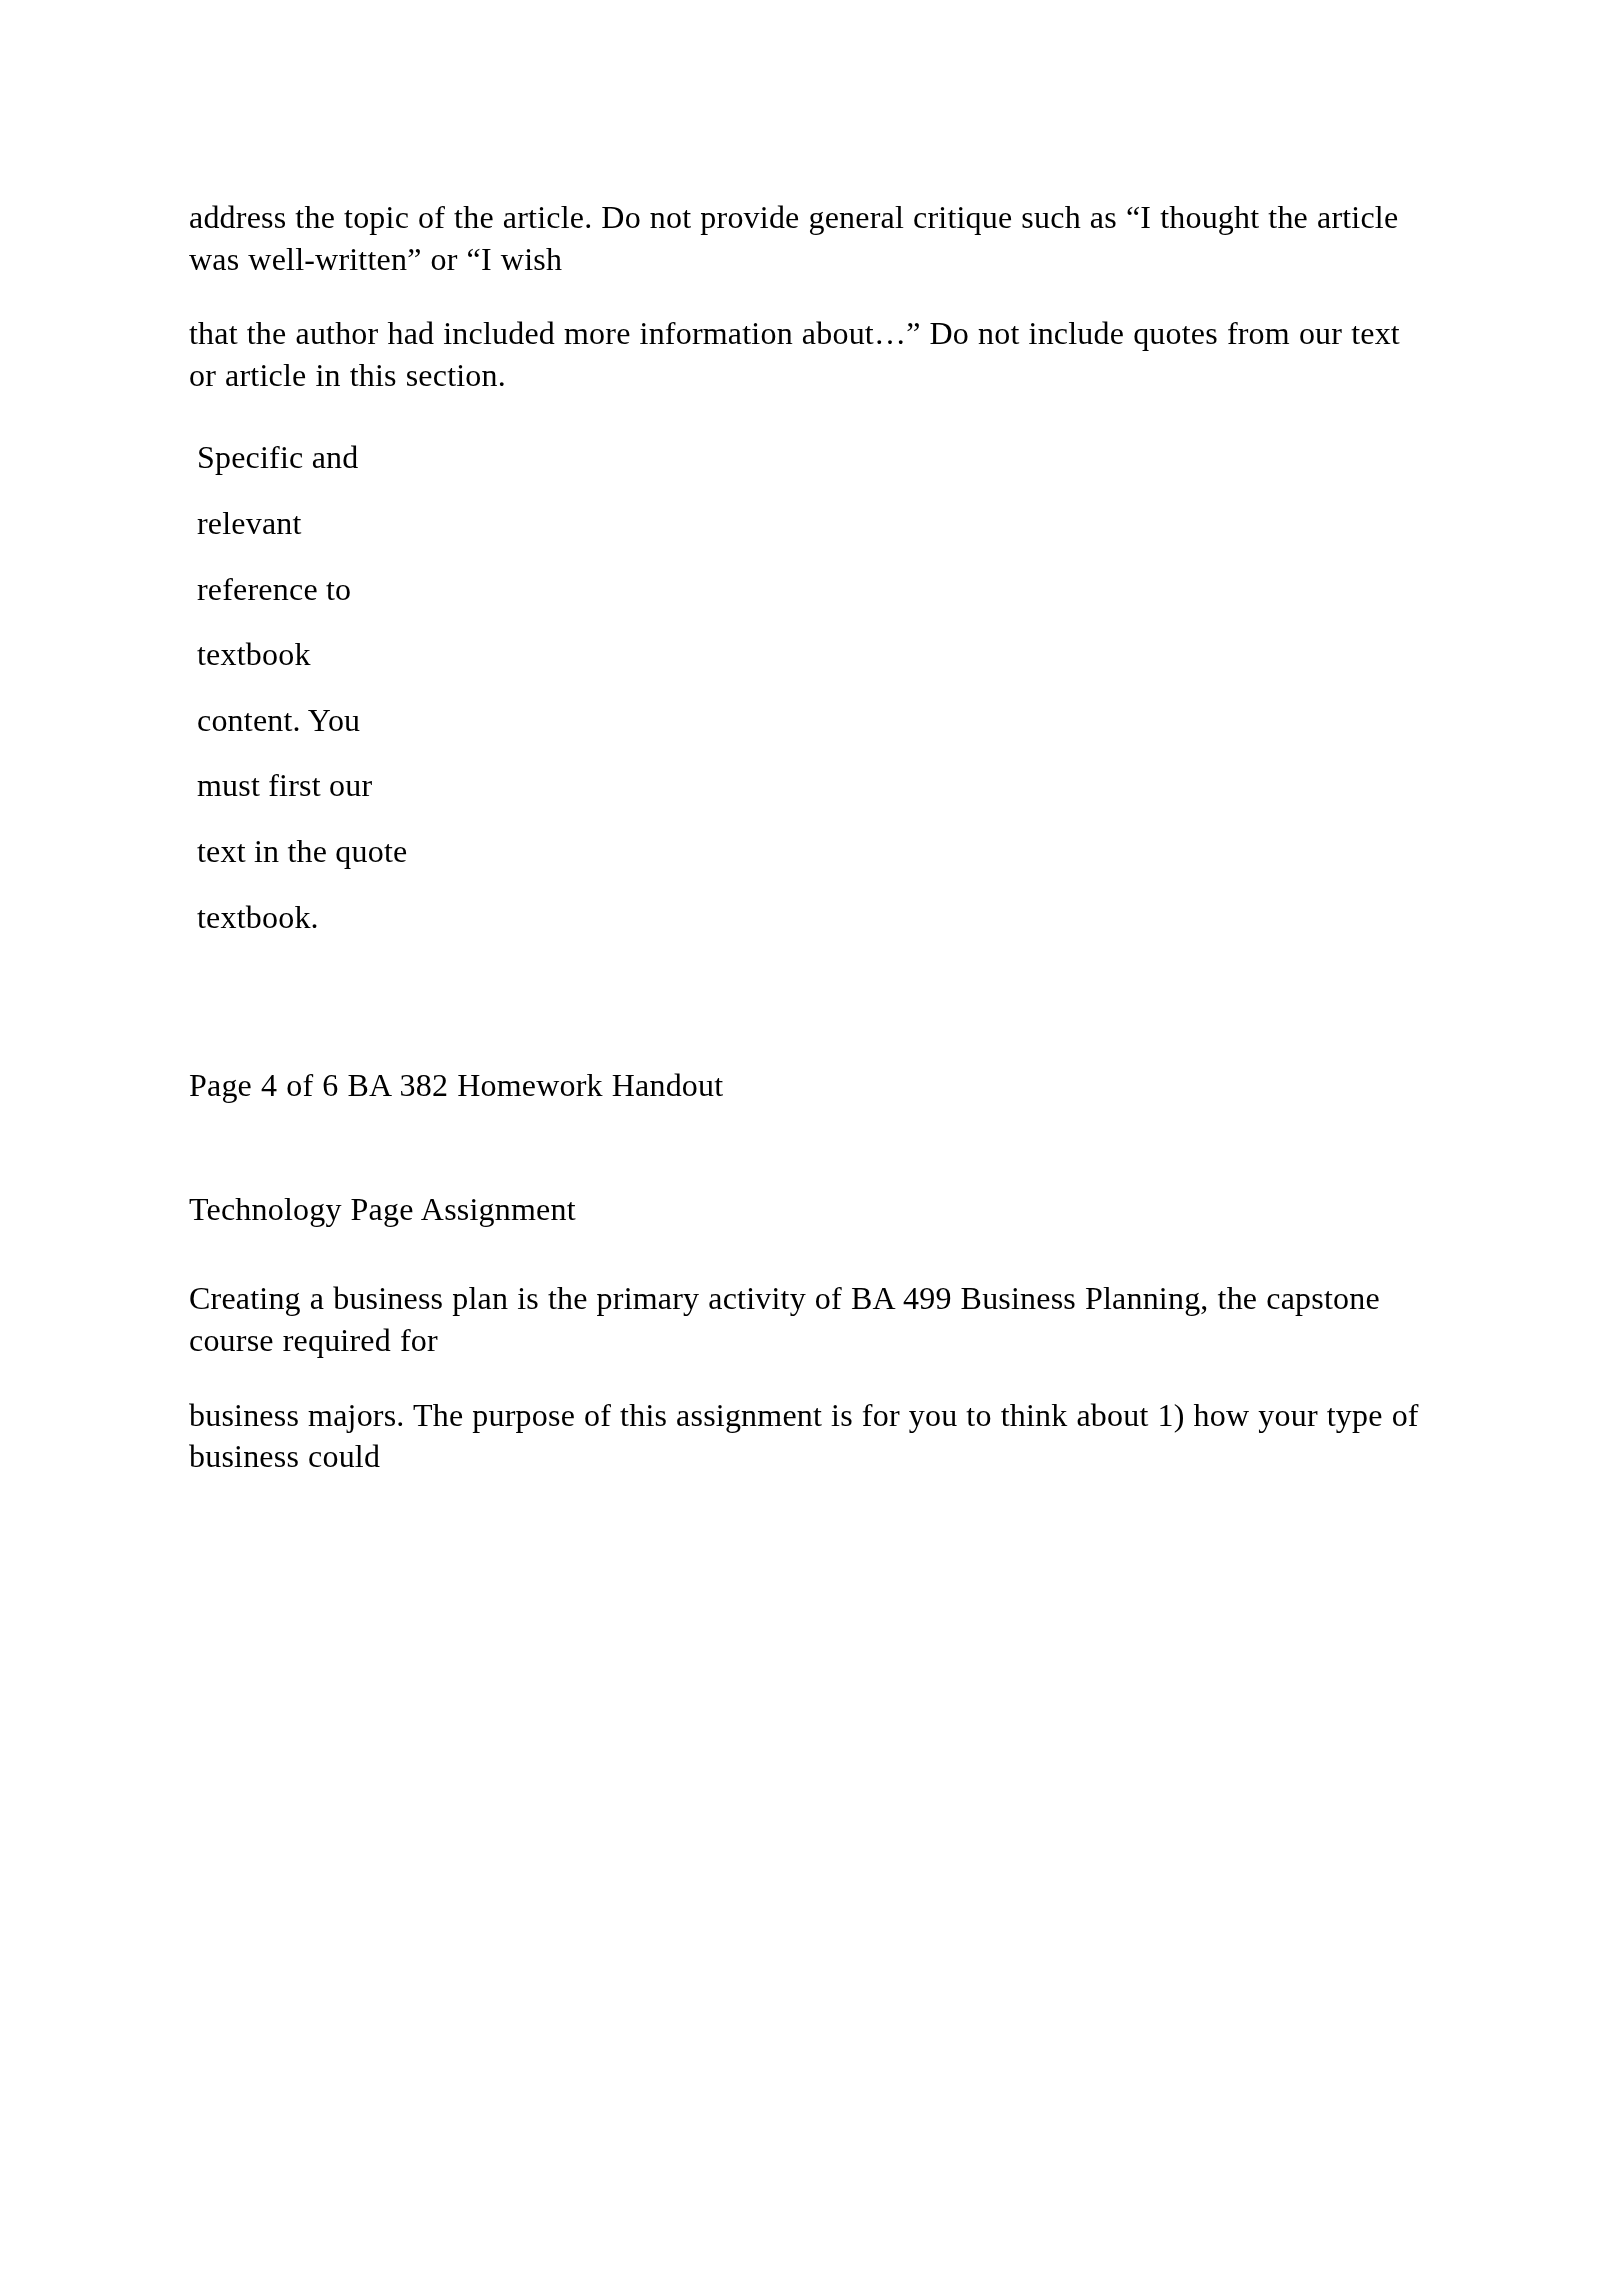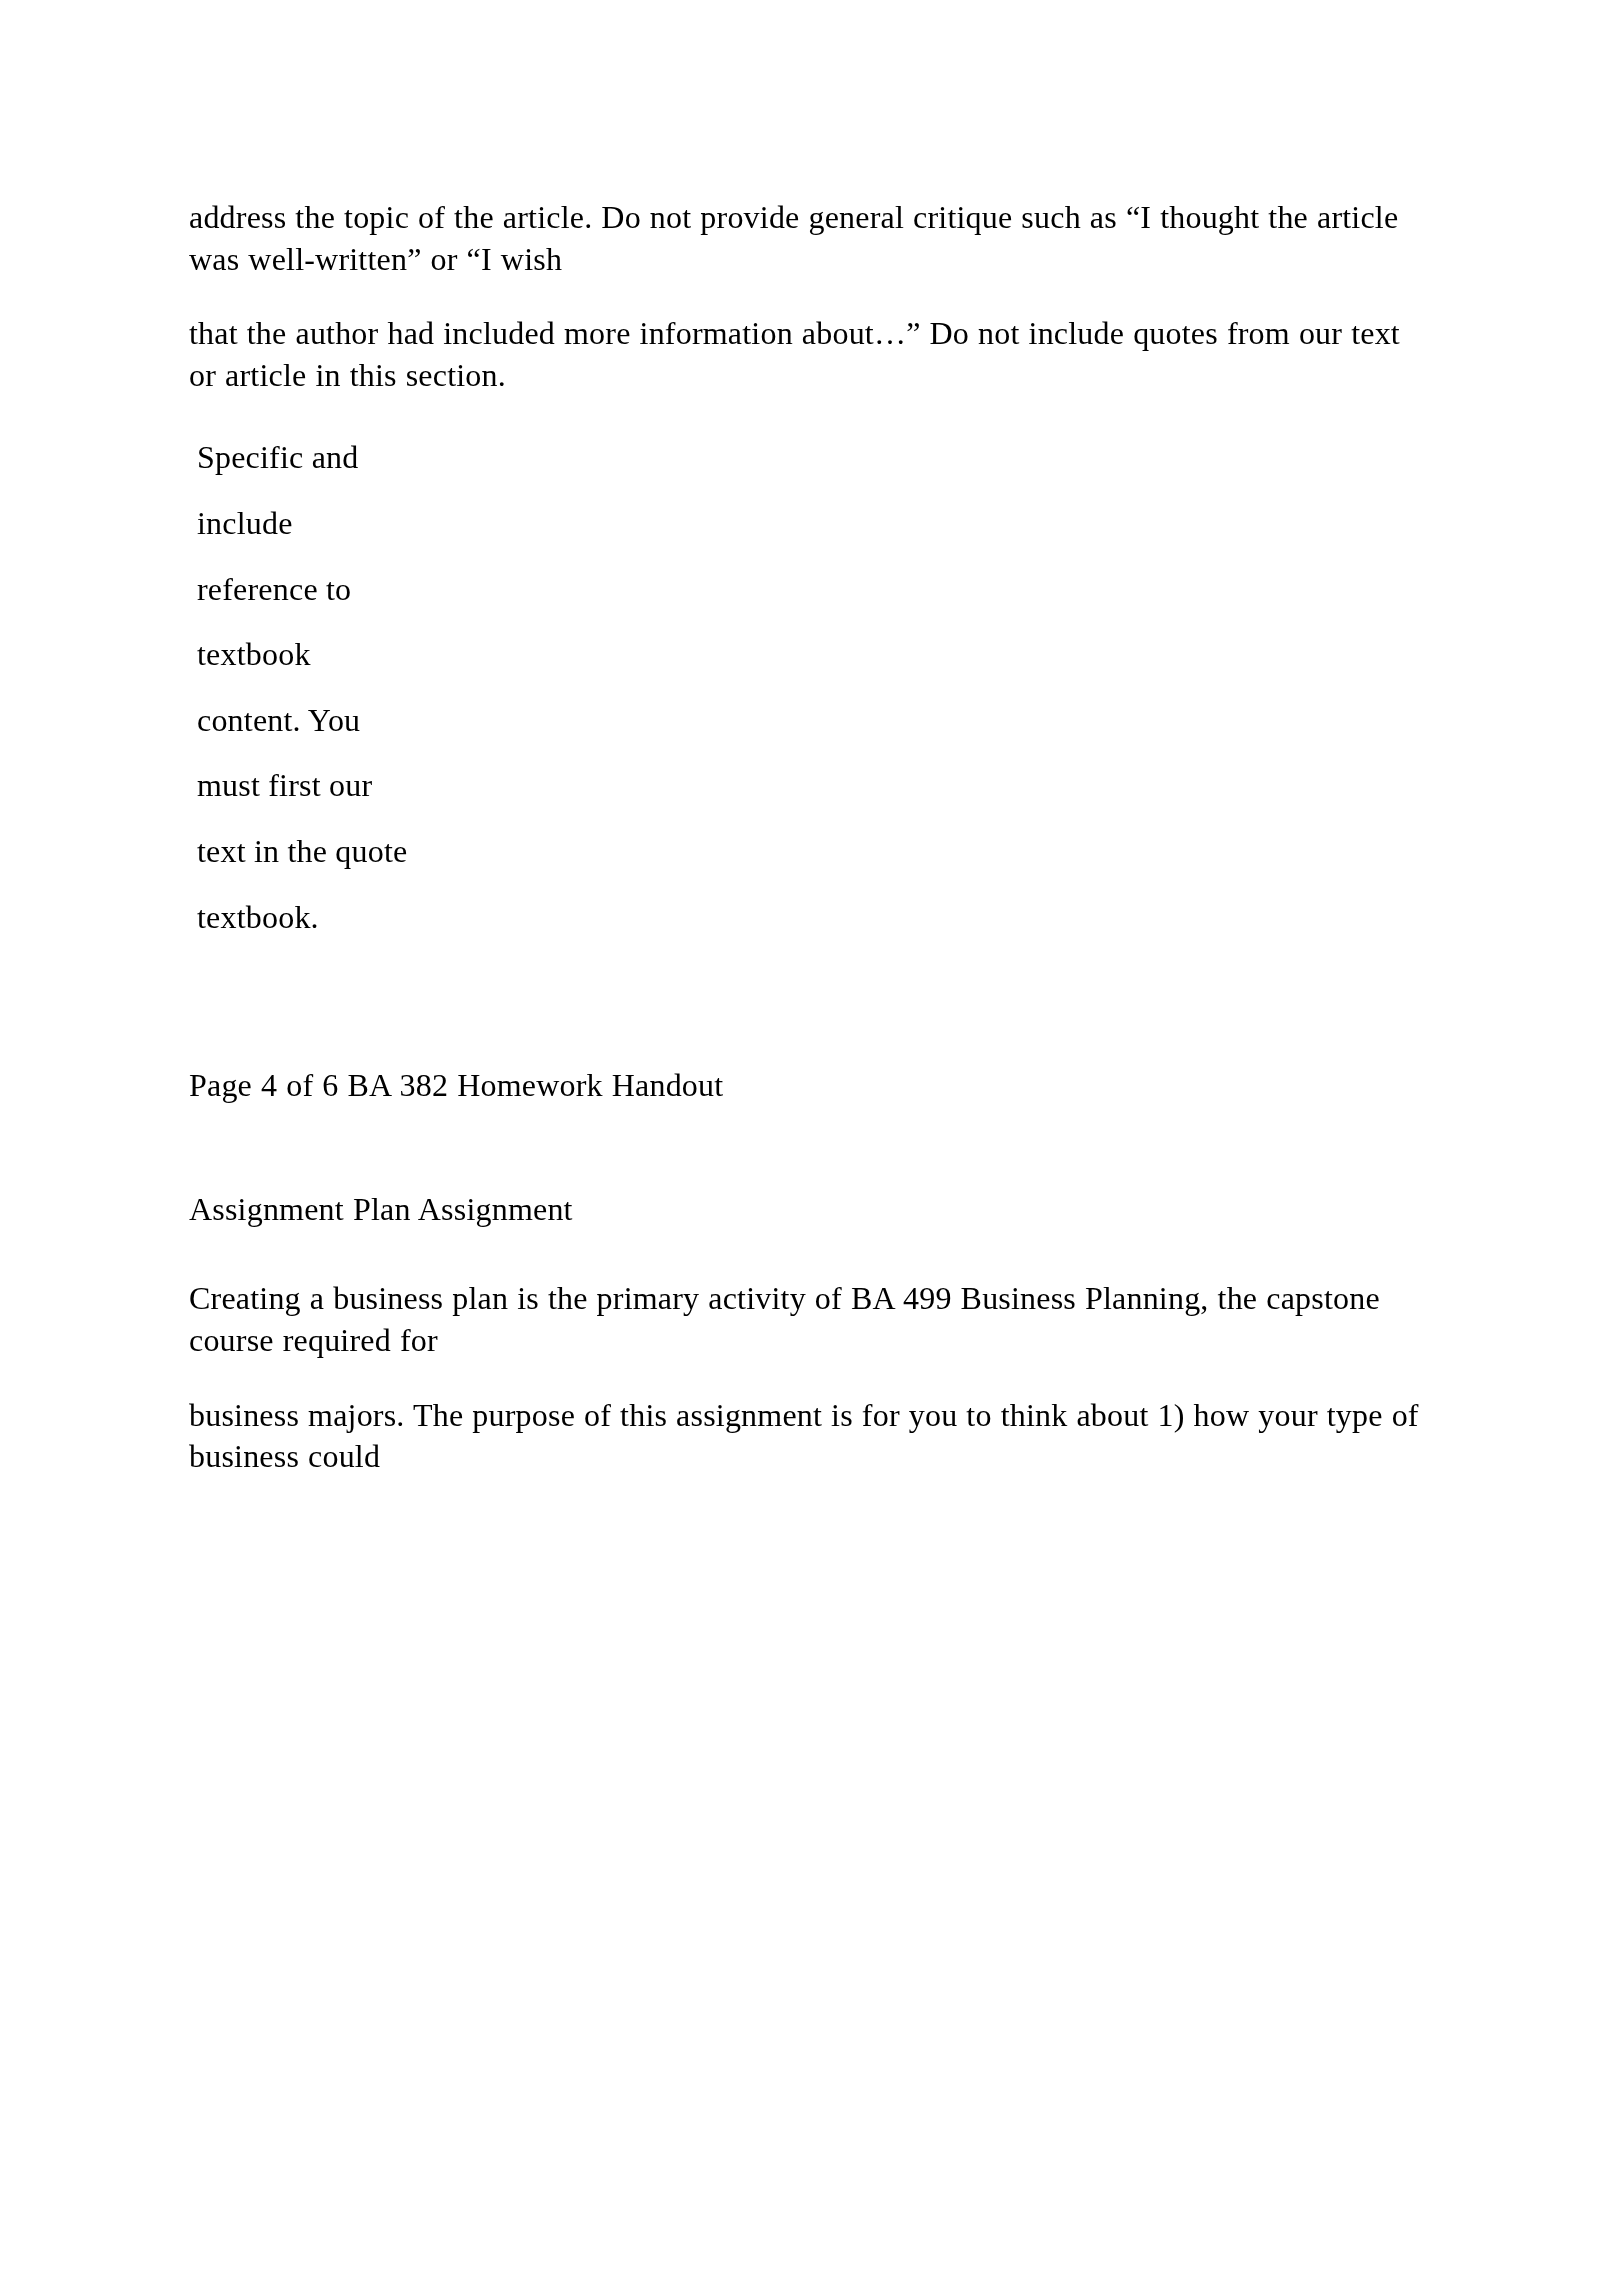--- a/index.html
+++ b/index.html
@@ -59,36 +59,36 @@
     <p class="para">address the topic of the article.  Do not provide general critique such as “I thought the article was well-written” or “I wish</p>
 
     <div class="gap-sm"></div>
 
     <p class="para">that the author had included more information about…” Do not include quotes from our text or article in this section.</p>
 
     <div class="gap-sm"></div>
 
     <div class="narrow">
       <p class="stack-line">Specific and</p>
-      <p class="stack-line">include</p>
+      <p class="stack-line">relevant</p>
       <p class="stack-line">reference to</p>
       <p class="stack-line">textbook</p>
       <p class="stack-line">content. You</p>
       <p class="stack-line">must first our</p>
       <p class="stack-line">text in the quote</p>
       <p class="stack-line">textbook.</p>
     </div>
 
     <div class="gap-xl"></div>
 
     <p class="para">Page 4 of 6  BA 382 Homework Handout</p>
 
     <div class="gap-lg"></div>
 
-    <p class="para">Assignment Plan Assignment</p>
+    <p class="para">Technology Page Assignment</p>
 
     <div class="gap-md"></div>
 
     <p class="para">Creating a business plan is the primary activity of BA 499 Business Planning, the capstone course required for</p>
 
     <div class="gap-sm"></div>
 
     <p class="para">business majors.  The purpose of this assignment is for you to think about 1) how your type of business could</p>
 
   </div>

